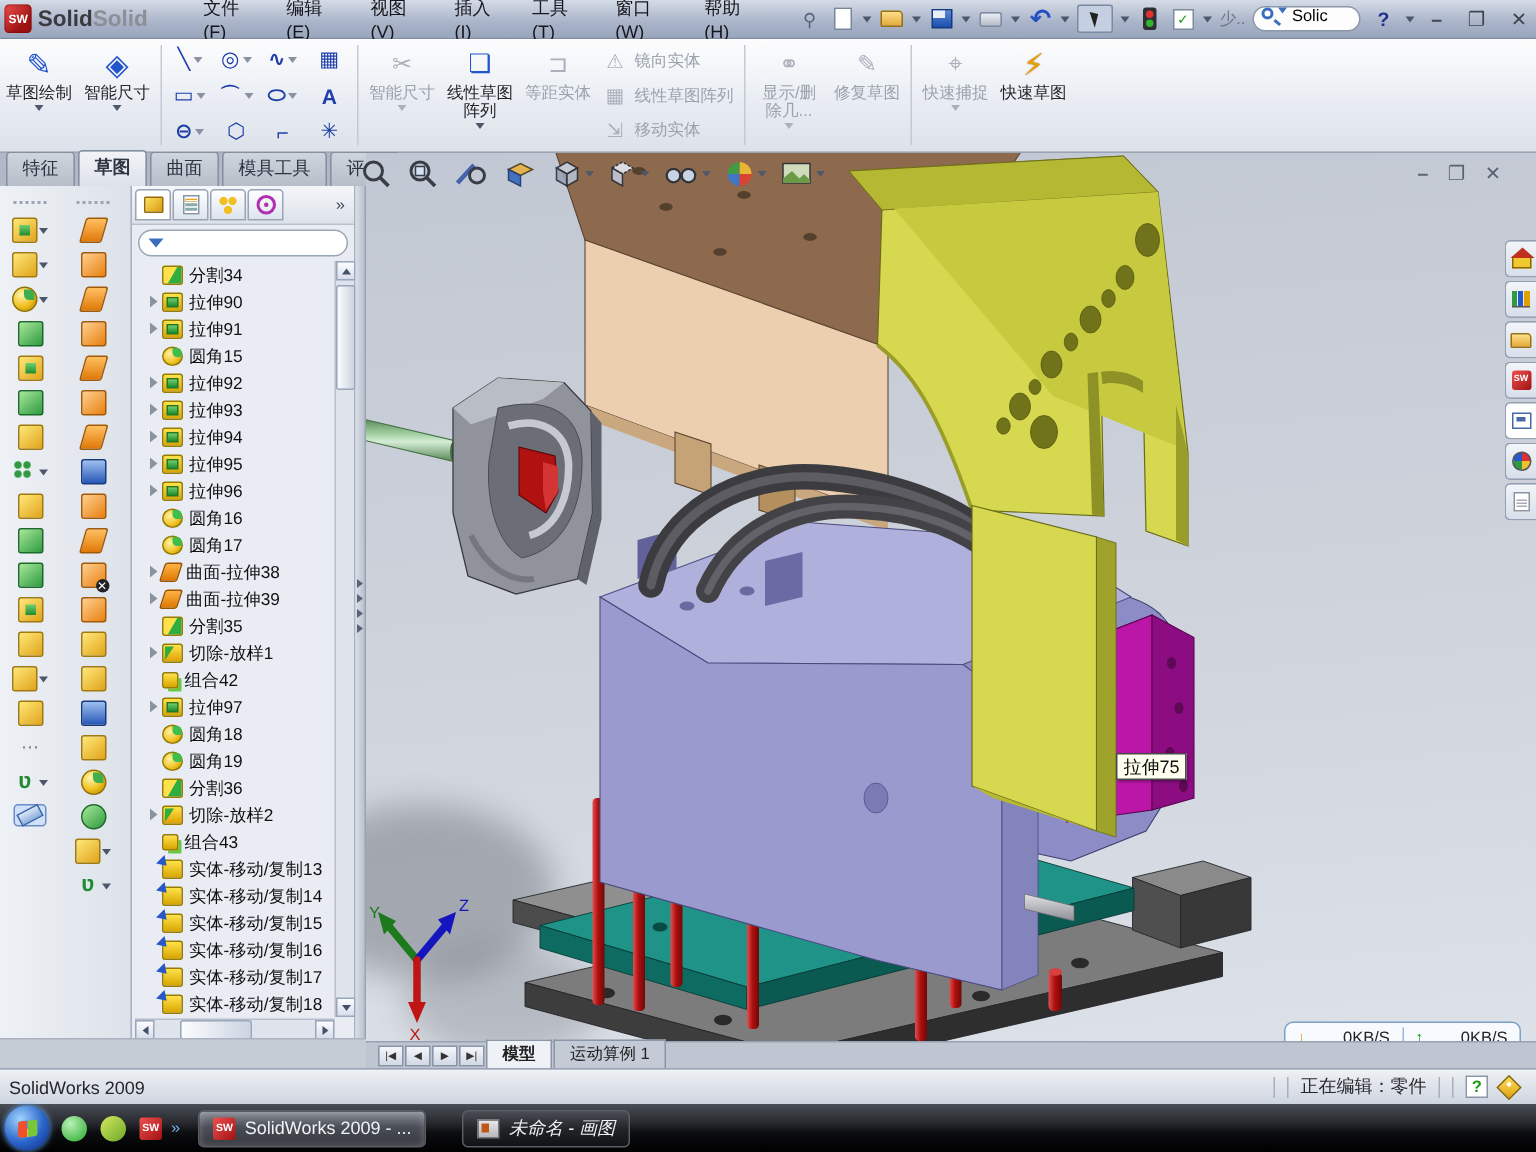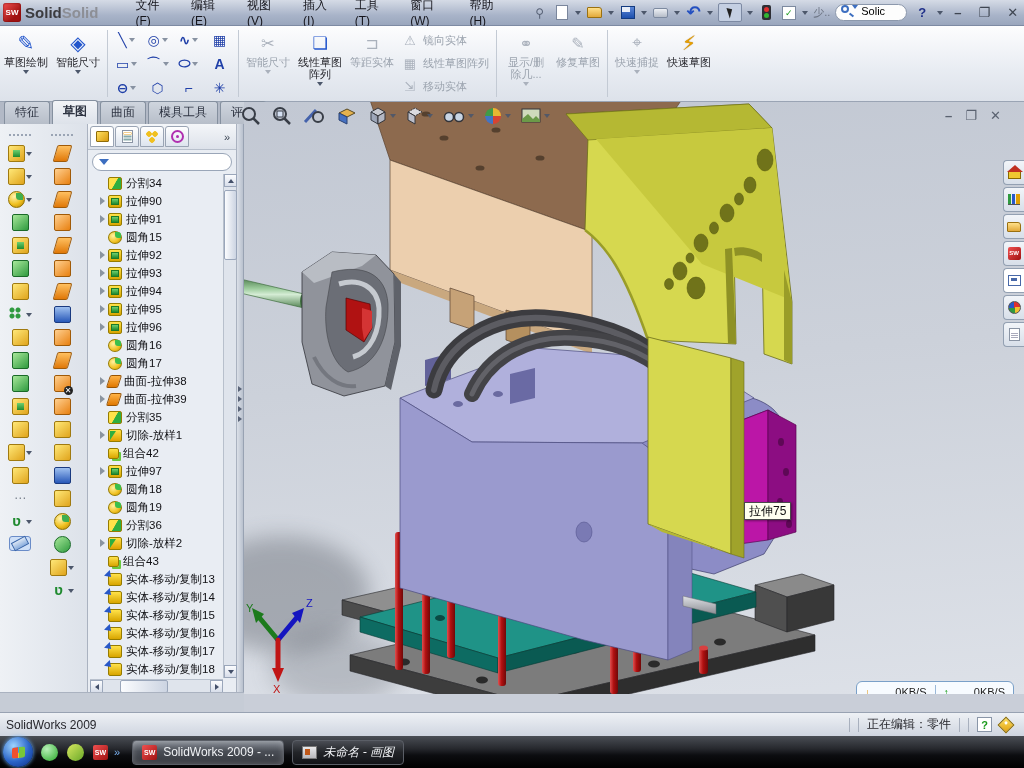--- a/index.html
+++ b/index.html
@@ -155,21 +155,21 @@
   .tag{width:12px;height:12px;background:linear-gradient(135deg,#ffe060,#e0a010);border:1px solid #8a6a00;transform:rotate(45deg);position:relative;margin-right:6px;}
   .tag:after{content:"";position:absolute;left:2px;top:2px;width:3px;height:3px;border-radius:50%;background:#fff;}
   
   #taskbar{left:0;top:736px;width:1024px;height:32px;background:linear-gradient(#4a4e55,#26282d 40%,#0c0d10 60%,#000);display:flex;align-items:center;}
   #orb{width:30px;height:30px;border-radius:50%;margin:0 8px 0 3px;background:radial-gradient(circle at 35% 30%,#9ed4ff,#2a64c8 55%,#0a2a80);box-shadow:0 0 4px #68b0ff;display:flex;align-items:center;justify-content:center;}
   .flag{width:13px;height:11px;background:linear-gradient(90deg,#f05030 48%,transparent 48%,transparent 52%,#78c838 52%),linear-gradient(#38a0e8 48%,transparent 48%,transparent 52%,#f0c030 52%);background-blend-mode:normal;border-radius:2px;transform:skewY(-6deg);}
   .qlico{width:17px;height:17px;border-radius:3px;margin-right:9px;}
   .ql-msn{background:radial-gradient(circle at 35% 30%,#b8f0b8,#28a828);border-radius:50%;}
   .ql-x{background:linear-gradient(135deg,#d8e860,#68a828);border-radius:50%;}
   .taskchev{color:#7ab0f0;font-size:11px;margin-right:12px;}
-  .taskbtn{height:25px;display:flex;align-items:center;gap:6px;padding:0 9px;border-radius:4px;border:1px solid #5a5e66;color:#f0f2f5;font-size:12px;margin-right:8px;max-width:170px;white-space:nowrap;overflow:hidden;}
+  .taskbtn{height:25px;display:flex;align-items:center;gap:6px;padding:0 9px;border-radius:4px;border:1px solid #5a5e66;color:#f0f2f5;font-size:12px;margin-right:24px;max-width:170px;white-space:nowrap;overflow:hidden;}
   .taskbtn.active{background:linear-gradient(#8a8f98,#4a4e56 45%,#33363c);box-shadow:inset 0 0 6px rgba(255,255,255,.25);}
   .taskbtn.idle{background:linear-gradient(#4a4d54,#222428 50%,#121317);font-style:italic;}
   .tb-sw{width:15px;height:15px;border-radius:2px;background:linear-gradient(135deg,#f05050,#a01212);color:#fff;font-size:7px;font-weight:bold;text-align:center;line-height:15px;flex:none;}
   .tb-paint{width:15px;height:13px;background:linear-gradient(#e8e8ea,#b8b8bc);border:1px solid #777;position:relative;flex:none;}
   .tb-paint:after{content:"";position:absolute;left:2px;top:2px;width:5px;height:6px;background:#c05818;}
   #tray{margin-left:auto;display:flex;align-items:center;gap:6px;padding-right:8px;}
   .kbico{width:17px;height:11px;background:#e8eaee;border-radius:2px;border:1px solid #888;position:relative;margin-right:10px;}
   .kbico:after{content:"";position:absolute;left:2px;top:2px;width:11px;height:2px;background:repeating-linear-gradient(90deg,#555 0 1px,transparent 1px 3px);}
   .trico{width:15px;height:15px;border-radius:3px;}
   .tr1{background:radial-gradient(circle at 40% 35%,#ff9090,#c01818);clip-path:polygon(50% 0,100% 20%,85% 100%,15% 100%,0 20%);}
@@ -954,20 +954,28 @@
   <div id="splitter" class="abs">
     <div class="knurl">
         <span class="kn"></span>
         <span class="kn"></span>
         <span class="kn"></span>
         <span class="kn"></span>
       </div>
   </div>
 
   <div id="panelbottom" class="abs"></div>
+  <div id="doctabs" class="abs">
+    <span class="navb">|◀</span>
+    <span class="navb">◀</span>
+    <span class="navb">▶</span>
+    <span class="navb">▶|</span>
+    <span class="dtab active">模型</span>
+    <span class="dtab">运动算例 1</span>
+  </div>
 
   <div id="statusbar" class="abs">
     <span style="padding-left:6px;">SolidWorks 2009</span>
     <span class="right">
       <span class="ssep"></span>
         <span class="ssep"></span>
       <span>正在编辑：零件</span>
       <span class="ssep"></span>
         <span class="ssep"></span>
       <span class="qmark">?</span>

